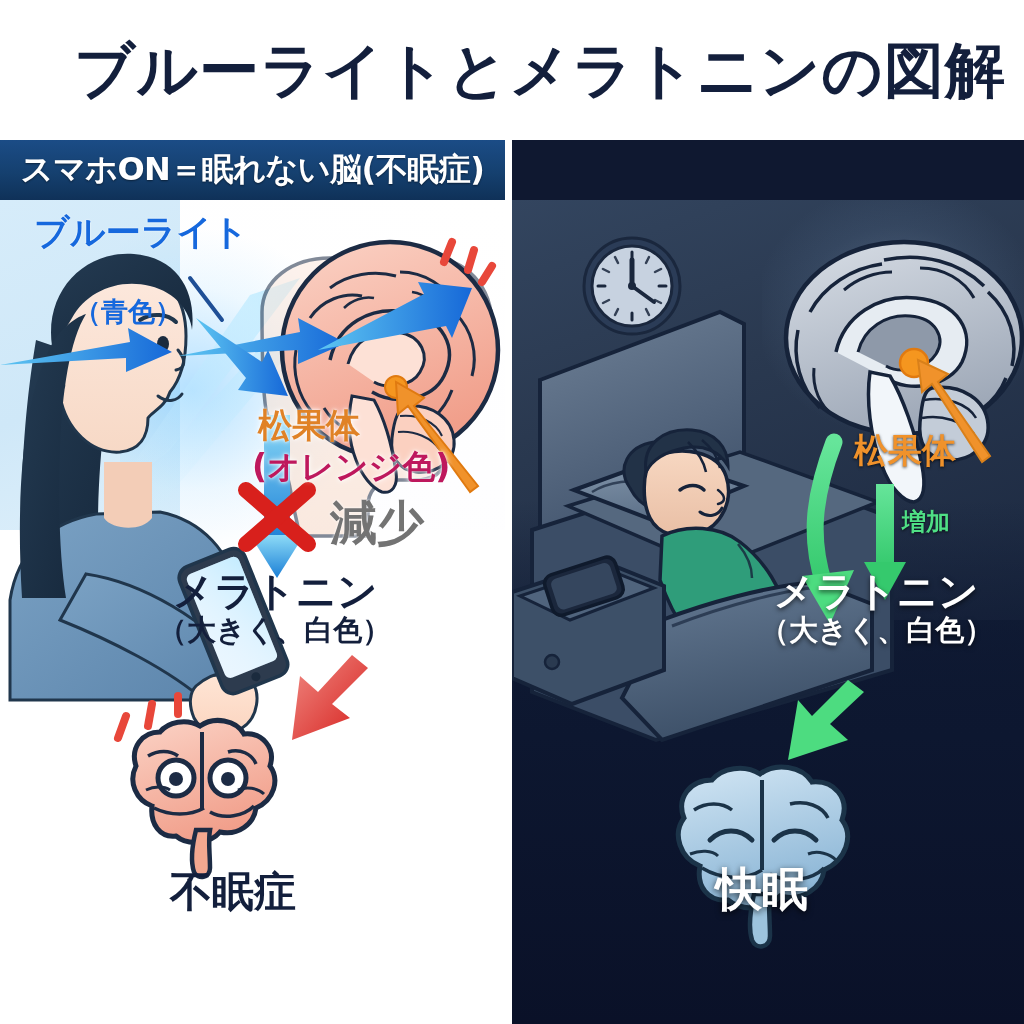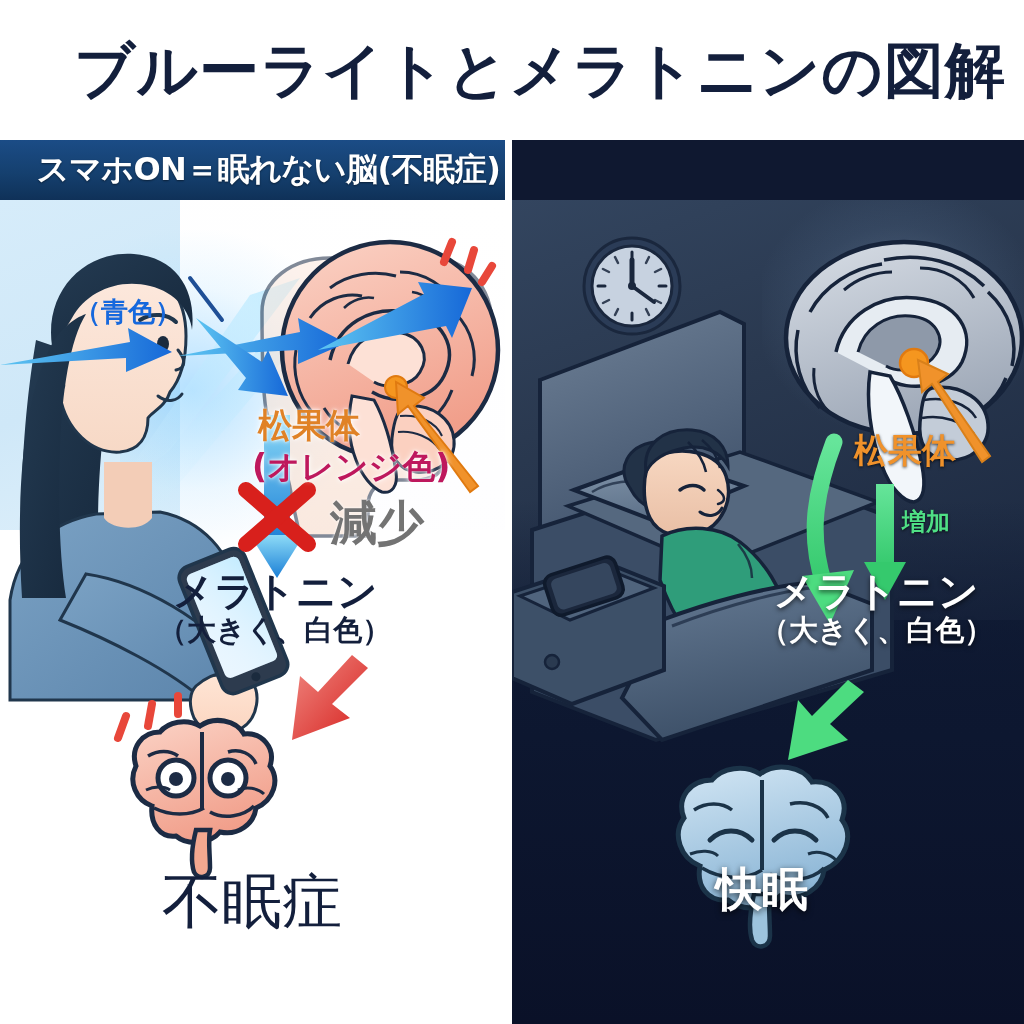--- a/index.html
+++ b/index.html
@@ -33,21 +33,21 @@
   
   .panel{position:absolute;top:140px;height:884px;overflow:hidden;}
   #panel-left{left:0;width:505px;background:#ffffff;}
   #panel-right{left:512px;width:512px;background:#0f1830;}
   #panel-gap{position:absolute;left:505px;top:140px;width:7px;height:884px;background:#ffffff;}
 
   .panel-header{
     position:absolute;left:0;top:0;width:100%;height:60px;
     display:flex;align-items:center;justify-content:center;
   }
-  #hdr-left{background:linear-gradient(180deg,#1b4c86 0%,#15406f 55%,#0f3158 100%);padding-left:16px;}
+  #hdr-left{background:linear-gradient(180deg,#1b4c86 0%,#15406f 55%,#0f3158 100%);}
   #hdr-right{background:linear-gradient(180deg,#131f3e 0%,#101a33 60%,#0c1428 100%);}
   .panel-header-text{
     color:#ffffff;font-size:32px;font-weight:900;white-space:nowrap;
     letter-spacing:-0.5px;
     text-shadow:0 1px 2px rgba(0,0,0,.45);
   }
 
   
   #left-scene{position:absolute;left:0;top:60px;width:505px;height:824px;}
   #left-bg-blue{
@@ -92,21 +92,21 @@
     left:330px;top:298px;color:#737373;font-size:47px;font-weight:900;
     text-shadow:0 0 3px #fff;
   }
   #lbl-melatonin-l{
     left:173px;top:370px;color:#131f3c;font-size:40px;font-weight:900;
   }
   #lbl-melatonin-l-sub{
     left:158px;top:415px;color:#131f3c;font-size:29px;font-weight:900;
   }
   #lbl-insomnia{
-    left:162px;top:670px;color:#131f3c;font-size:60px;font-weight:400;
+    left:170px;top:670px;color:#131f3c;font-size:42px;font-weight:700;
   }
 
   
   #right-scene{position:absolute;left:0;top:60px;width:512px;height:824px;
     background:linear-gradient(175deg,#2b3c56 0%,#1d2c46 22%,#132038 48%,#0d1730 72%,#0a1128 100%);
   }
   #right-wall{
     position:absolute;left:0;top:0;width:512px;height:420px;
     background:linear-gradient(160deg,#33455f 0%,#2a3950 40%,#1b2840 100%);
   }
@@ -324,20 +324,21 @@
           <path d="M78 110 C74 126 72 140 76 152 C80 160 92 158 92 148 C92 134 90 120 92 110 Z" fill="#f3a890" stroke="#1c2b44" stroke-width="4.5"></path>
 
           <g stroke="#e8473a" stroke-width="8" stroke-linecap="round">
             <line x1="8" y1="-4" x2="0" y2="18"></line>
             <line x1="34" y1="-16" x2="30" y2="6"></line>
             <line x1="60" y1="-24" x2="60" y2="-6"></line>
           </g>
         </g>
       </svg>
 
+      <div class="lbl" id="lbl-bluelight">ブルーライト</div>
       <div class="lbl" id="lbl-bluelight-sub">（青色）</div>
       <div class="lbl" id="lbl-pineal-l">松果体</div>
       <div class="lbl" id="lbl-pineal-l-sub">(オレンジ色)</div>
       <div class="lbl" id="lbl-decrease">減少</div>
       <div class="lbl" id="lbl-melatonin-l">メラトニン</div>
       <div class="lbl" id="lbl-melatonin-l-sub">（大きく、白色）</div>
       <div class="lbl" id="lbl-insomnia">不眠症</div>
     </div>
 
     <div class="panel-header" id="hdr-left">

